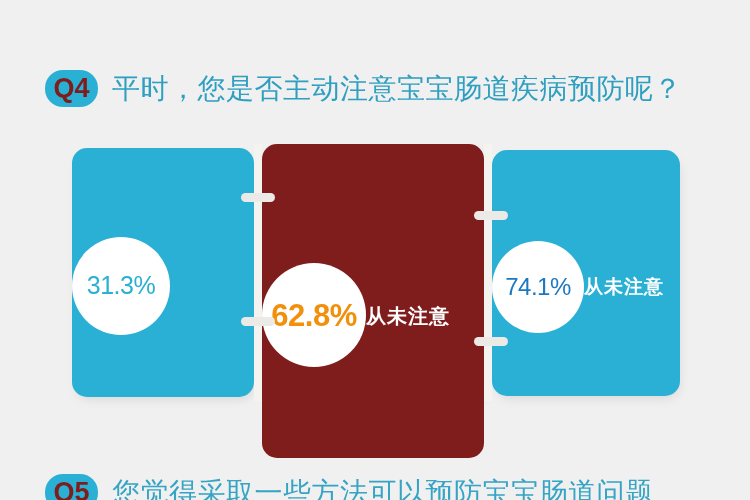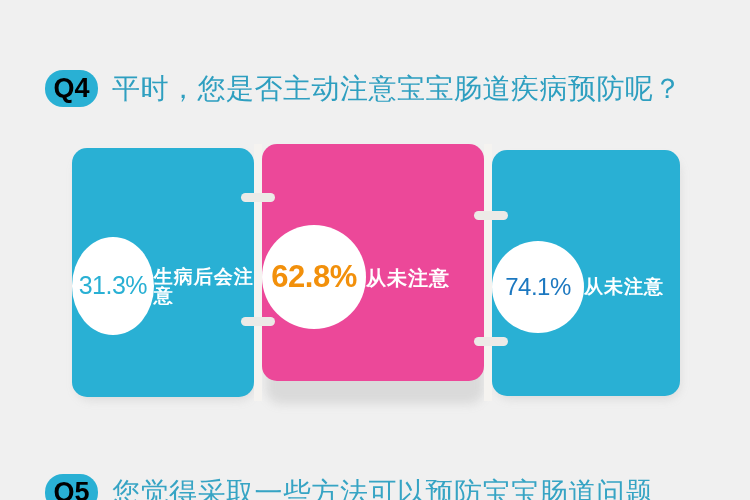--- a/index.html
+++ b/index.html
@@ -26,21 +26,21 @@
   #q5-row { left: 45px; top: 474px; }
 
   .q-badge {
     display: inline-flex;
     align-items: center;
     justify-content: center;
     width: 53px;
     height: 37px;
     border-radius: 18px;
     background: #29b0d4;
-    color: #000000;
+    color: #7f1d1d;
     font-size: 27px;
     font-weight: bold;
     letter-spacing: 0px;
     line-height: 1;
     flex: none;
   }
   .q-title {
     margin-left: 14px;
     color: #2e9fc0;
     font-size: 28px;
@@ -61,21 +61,21 @@
   }
   .card-shadow {
     position: absolute;
     border-radius: 15px;
     background: rgba(120,120,120,0.18);
     filter: blur(5px);
     z-index: 0;
   }
 
   #card-0 { left: 72px;  top: 148px; width: 182px; height: 249px; background: #29b0d4; z-index: 2; }
-  #card-1 { left: 262px; top: 144px; width: 222px; height: 237px; background: #ec4899; z-index: 3; }
+  #card-1 { left: 262px; top: 144px; width: 222px; height: 314px; background: #7f1d1d; z-index: 3; }
   #card-2 { left: 492px; top: 150px; width: 188px; height: 246px; background: #29b0d4; z-index: 2; }
 
   #shadow-0 { left: 76px;  top: 156px; width: 178px; height: 244px; }
   #shadow-1 { left: 266px; top: 152px; width: 218px; height: 252px; }
   #shadow-2 { left: 496px; top: 158px; width: 184px; height: 241px; }
 
   .circle {
     border-radius: 50%;
     background: #ffffff;
     display: flex;
@@ -141,21 +141,20 @@
 </div>
 
 <div class="card-shadow" id="shadow-0"></div>
 <div class="card-shadow" id="shadow-1"></div>
 <div class="card-shadow" id="shadow-2"></div>
 
 <div class="card" id="card-0">
   <div class="circle">
     <span class="pct">31.3%</span>
   </div>
-  <div class="card-label">生病后会注意</div>
 </div>
 
 <div class="card" id="card-1">
   <div class="circle">
     <span class="pct">62.8%</span>
   </div>
   <div class="card-label">从未注意</div>
 </div>
 
 <div class="card" id="card-2">

